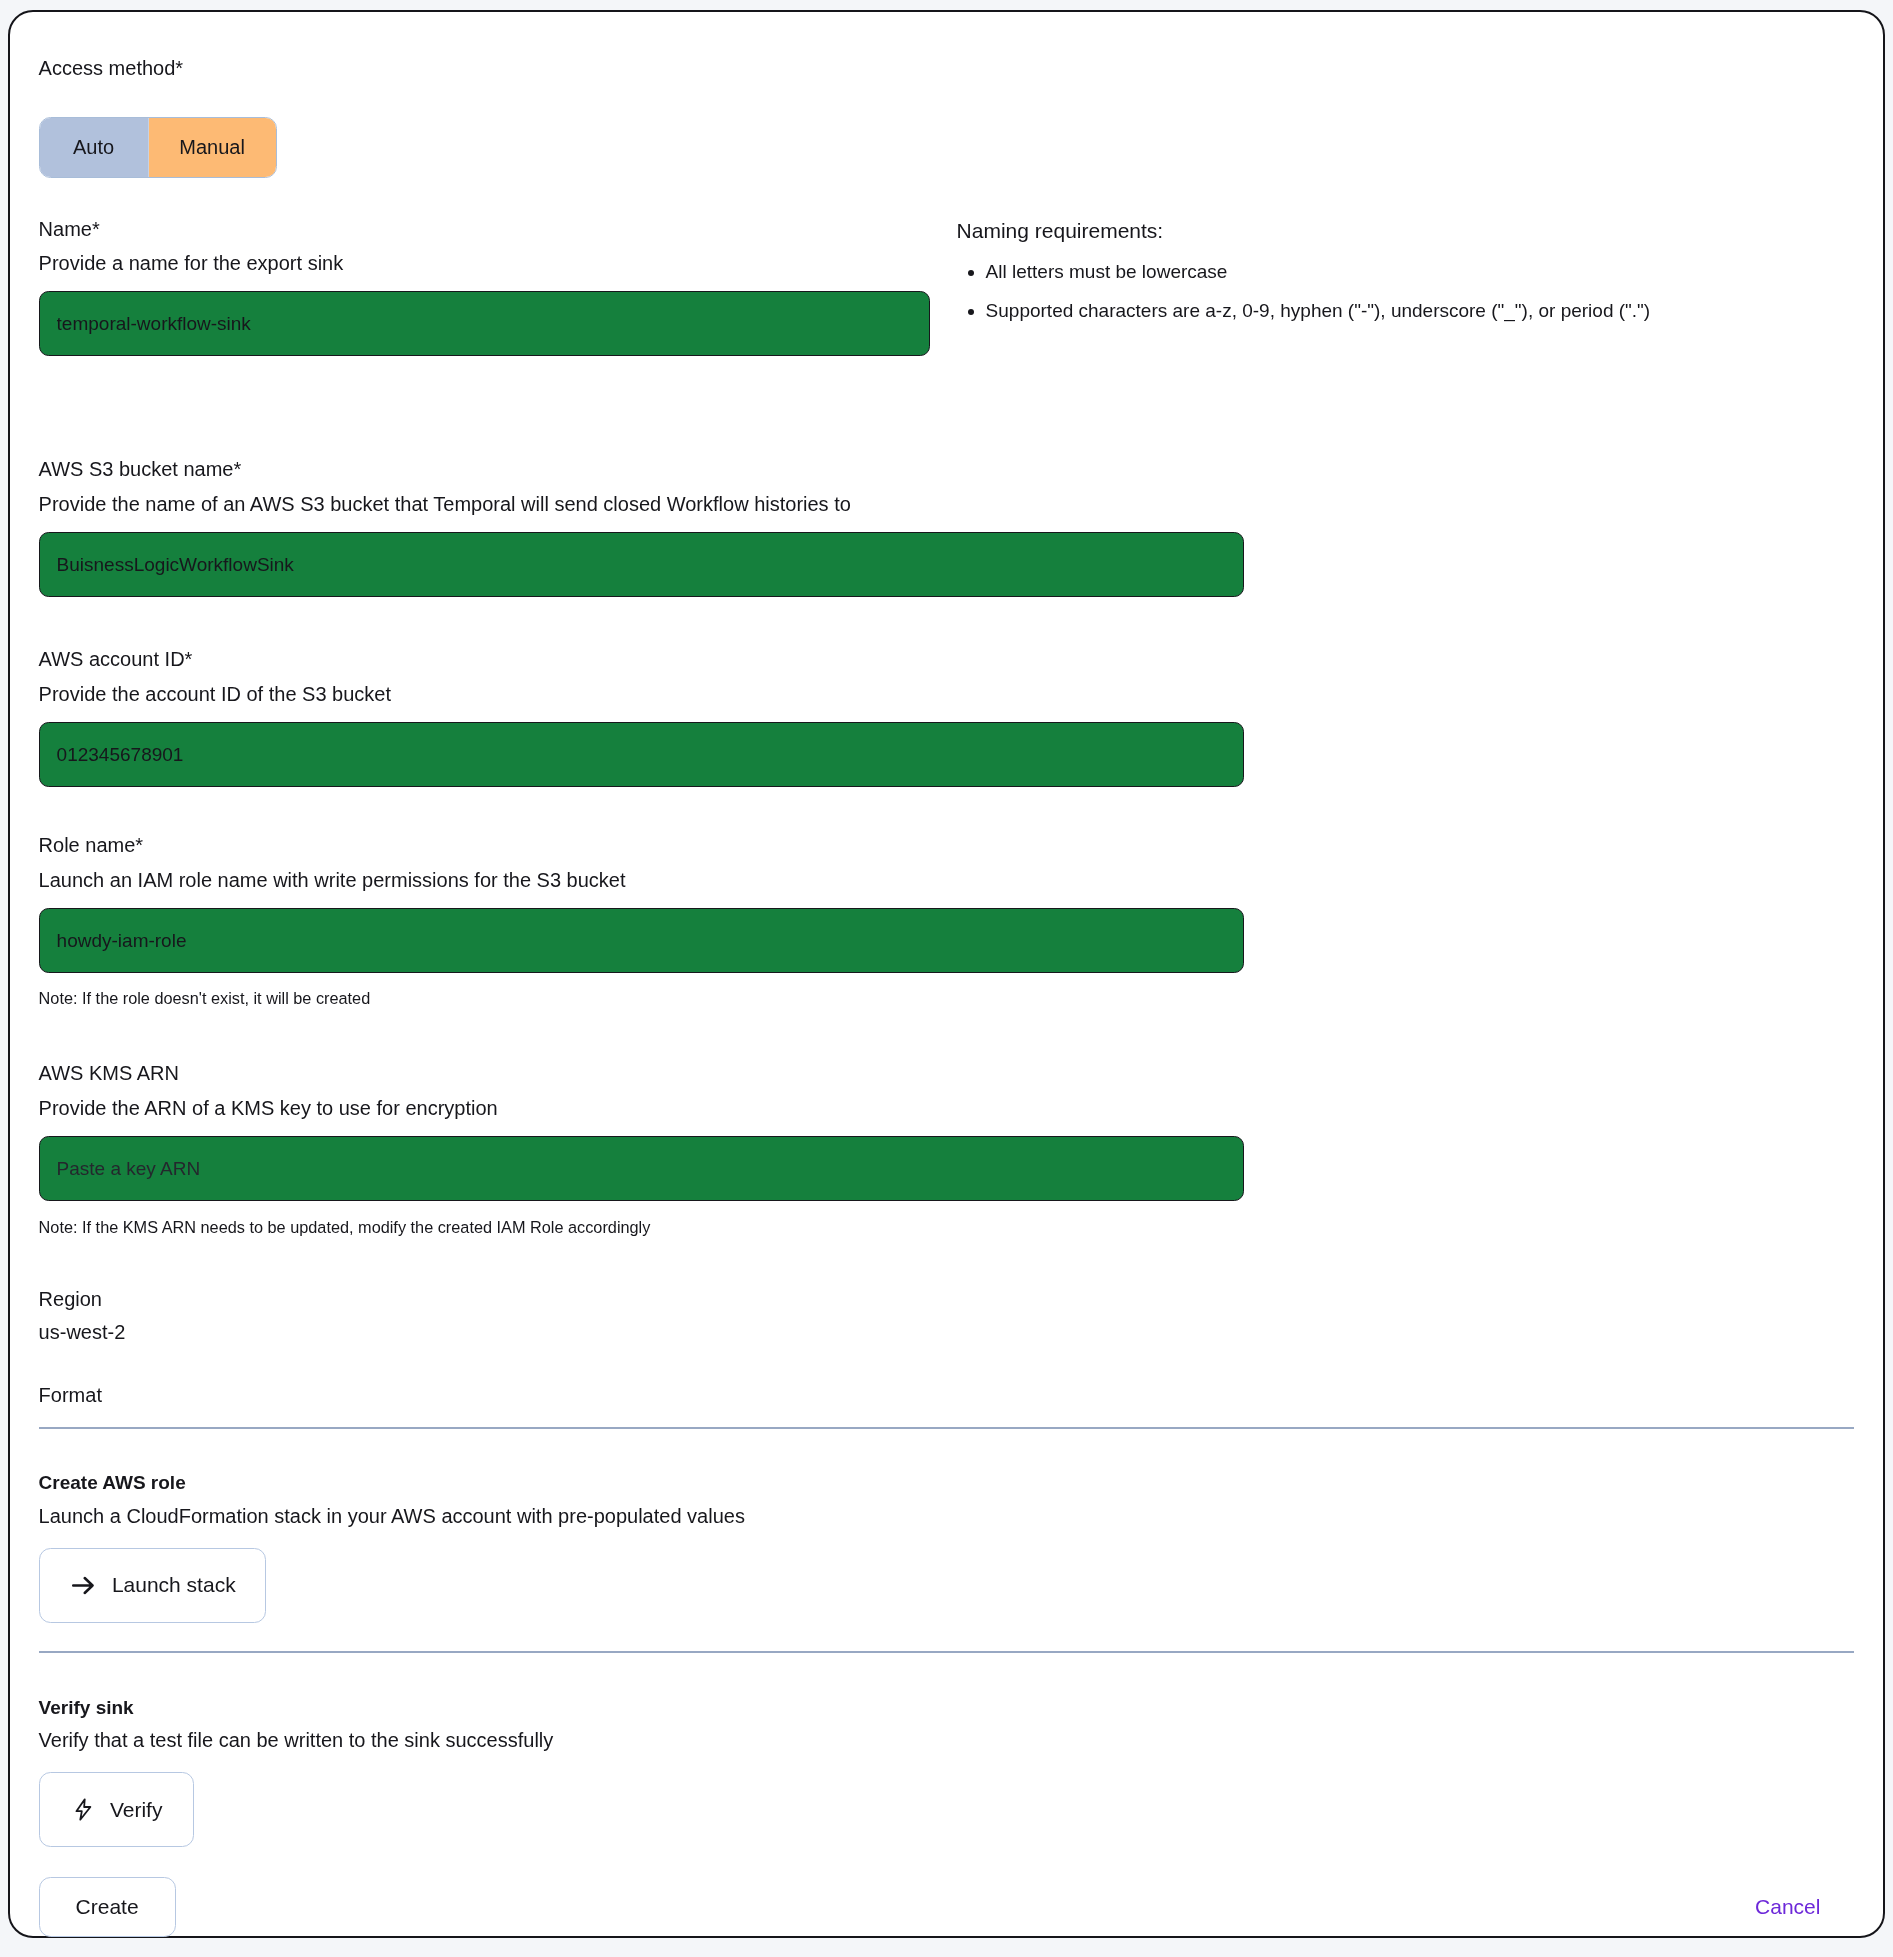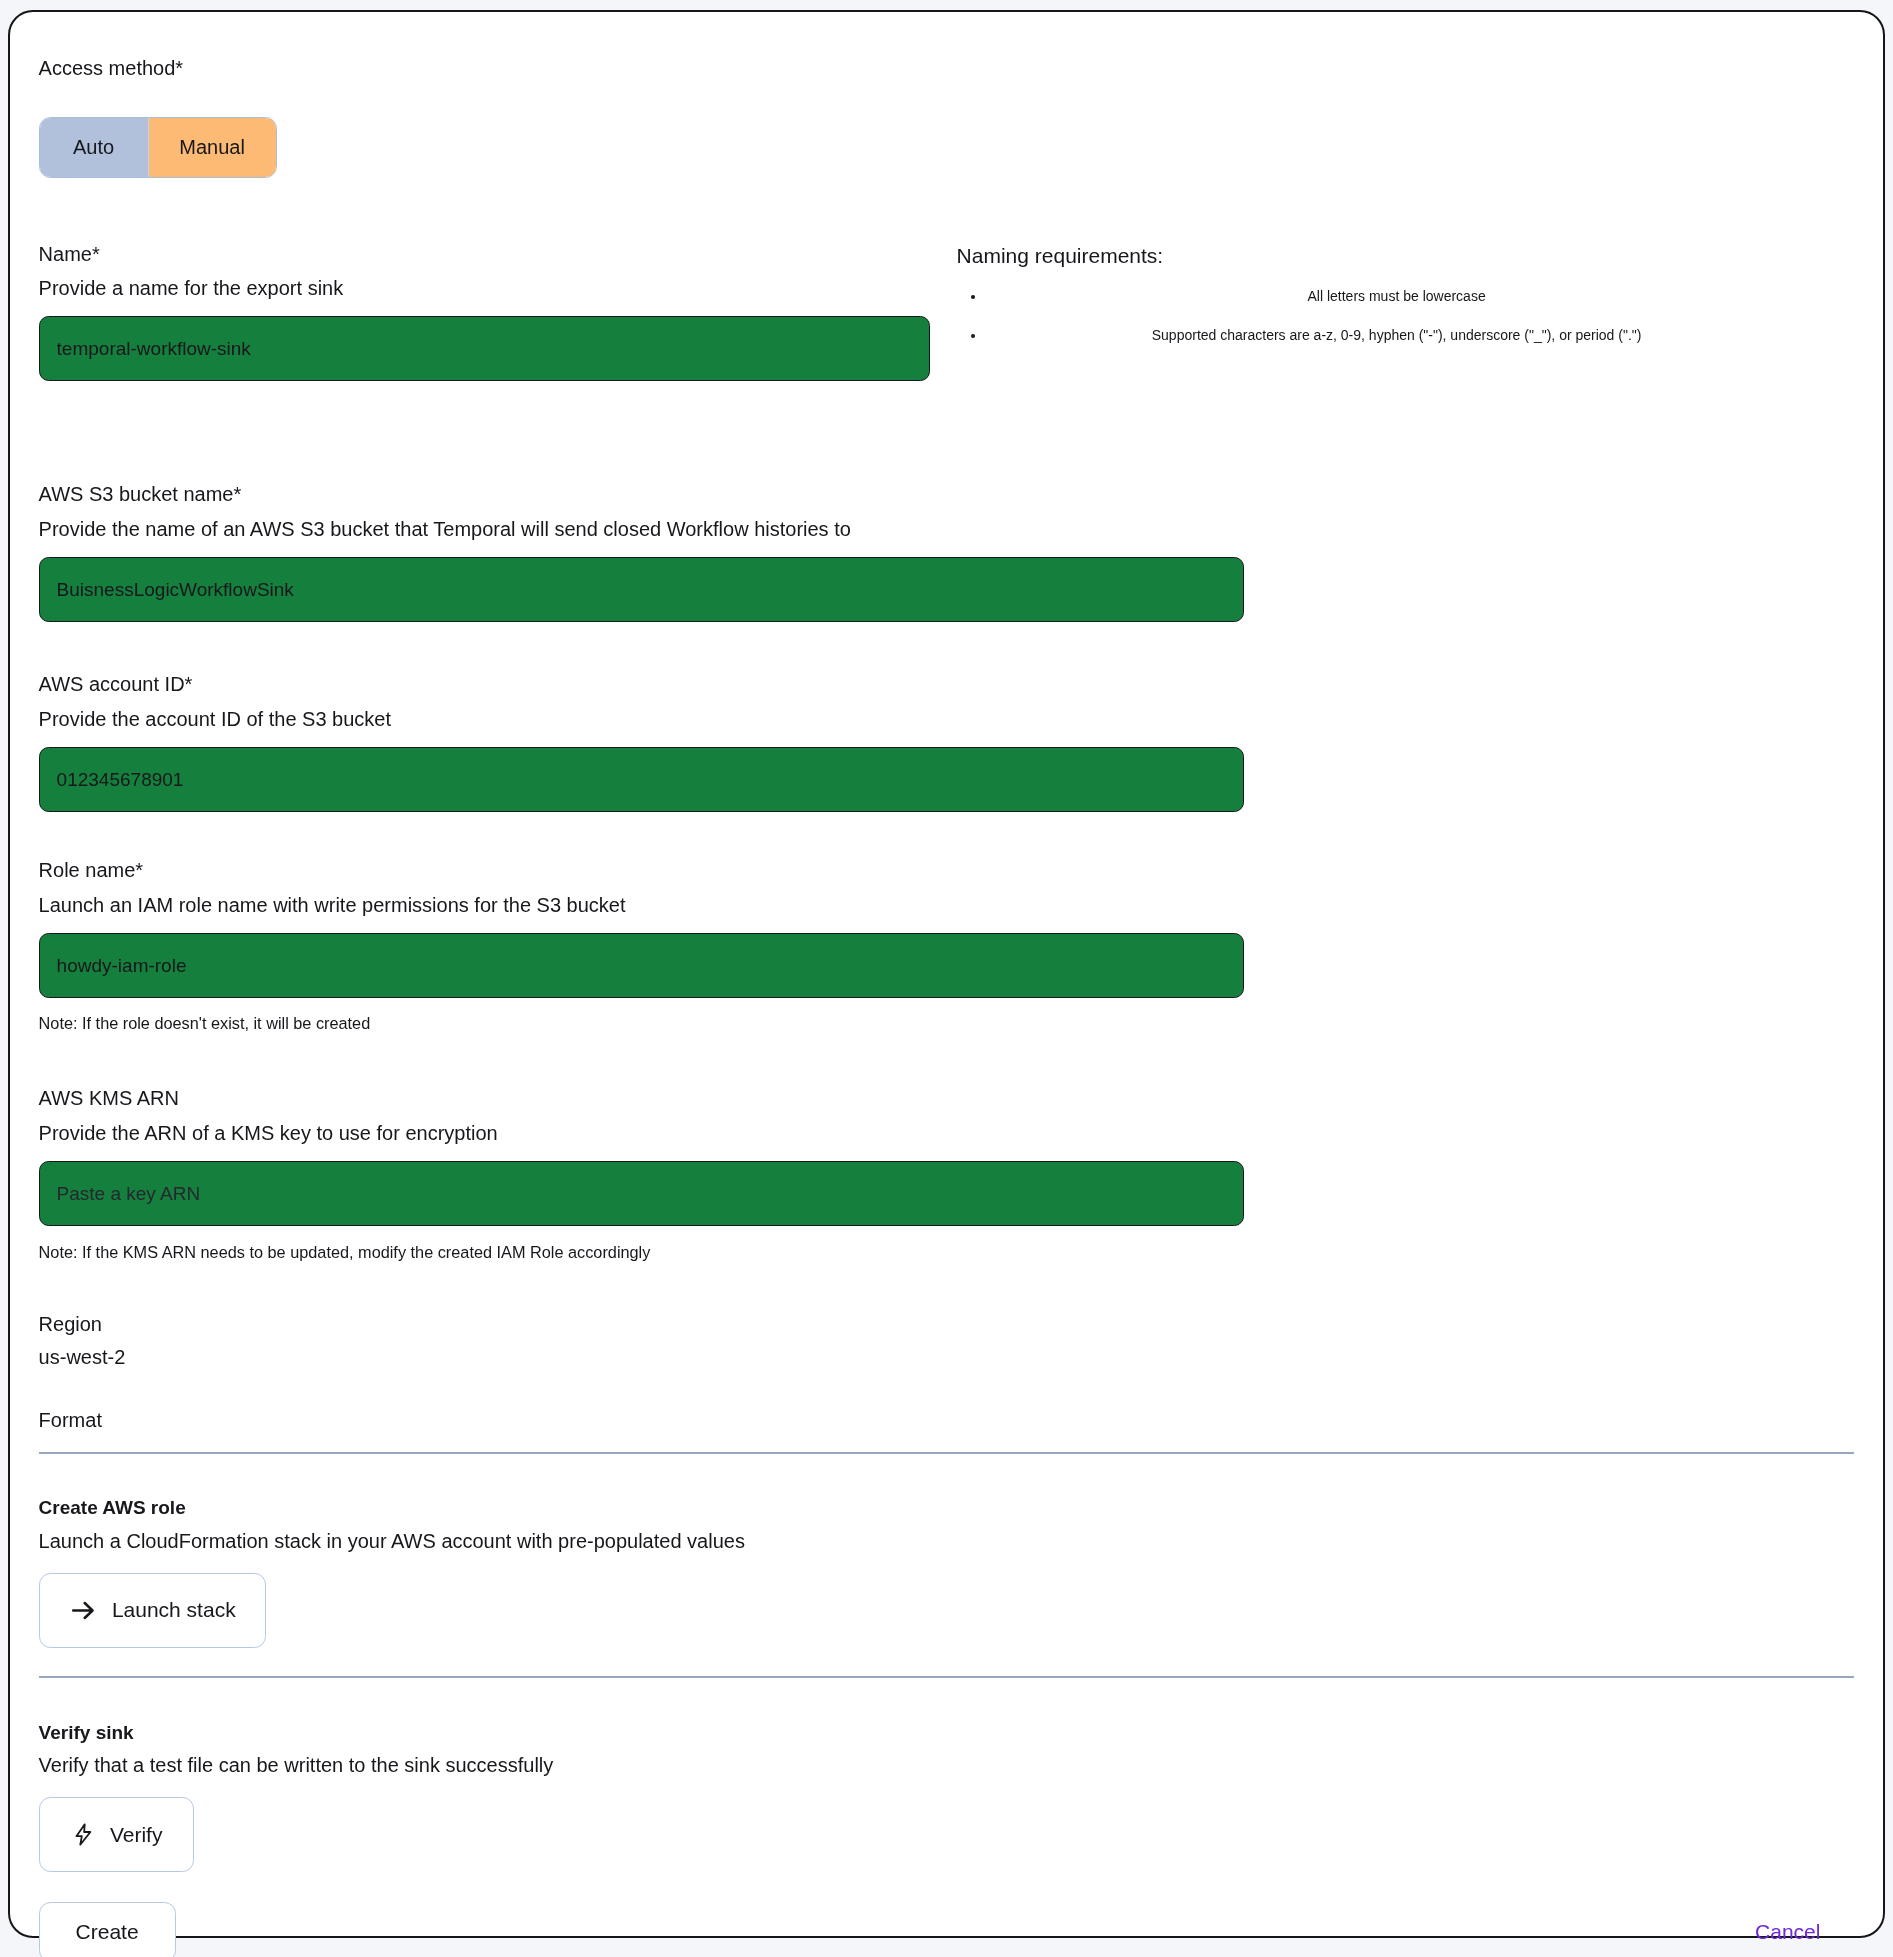--- a/index.html
+++ b/index.html
@@ -23,21 +23,21 @@
     line-height: 25px;
   }
   
   .section-label { margin-bottom: 36px; }
   .toggle {
     display: inline-flex;
     border: 1.9px solid #a8bdd9;
     border-radius: 11.5px;
     overflow: hidden;
     height: 61px;
-    margin-bottom: 64px;
+    margin-bottom: 39px;
     align-items: center;
   }
   .toggle .seg {
     font-family: "Liberation Sans", sans-serif;
     font-size: 20px;
     color: #17171c;
     background: #fdba74;
     border: none;
     cursor: pointer;
     height: 100%;
@@ -72,21 +72,21 @@
   .col-left .text-input { width: 891px; }
   .note { font-size: 16.3px; line-height: 21px; margin-top: 15.3px; color: #17171c; }
   .field { margin-bottom: 50px; }
   .field.mb48 { margin-bottom: 46px; }
   .field.mb54 { margin-bottom: 52px; }
   .field.mb51 { margin-bottom: 49px; }
 
   
   .req-title { font-size: 21px; line-height: 27px; margin-bottom: 13.4px; }
   .req-list { padding-left: 29px; }
-  .req-list li { font-size: 14px; line-height: 29px; margin-bottom: 9.6px; text-align: center; }
+  .req-list li { font-size: 19px; line-height: 29px; margin-bottom: 9.6px; }
 
   
   .ro-pair .label { margin-bottom: 8.6px; }
   .ro-value { font-size: 20px; line-height: 25px; }
   .ro-region { margin-bottom: 38px; }
   .ro-format { margin-bottom: 19px; }
 
   .divider {
     border: none;
     height: 1.9px;

